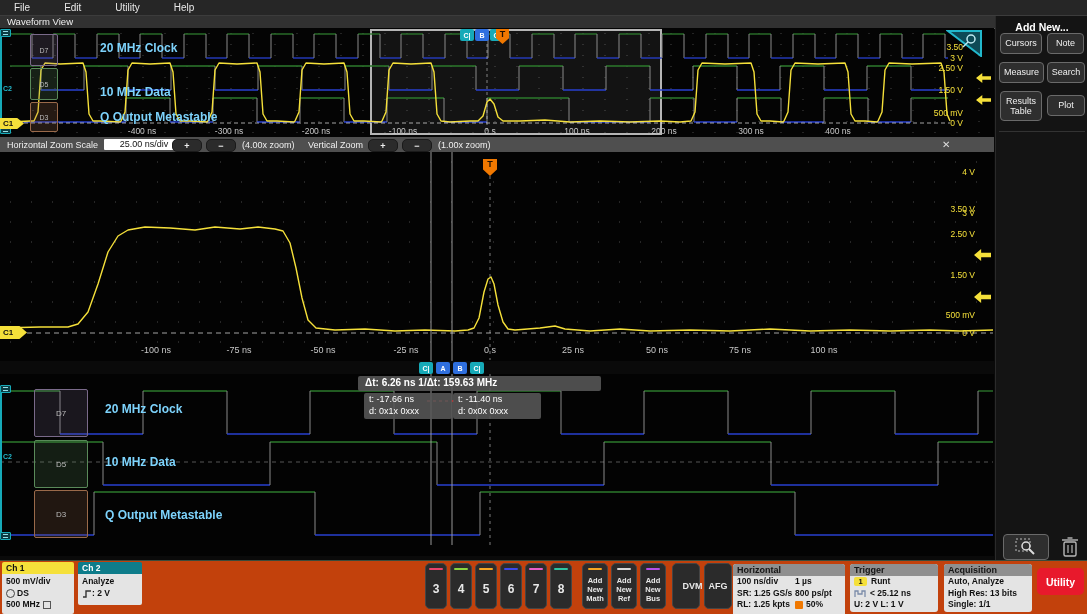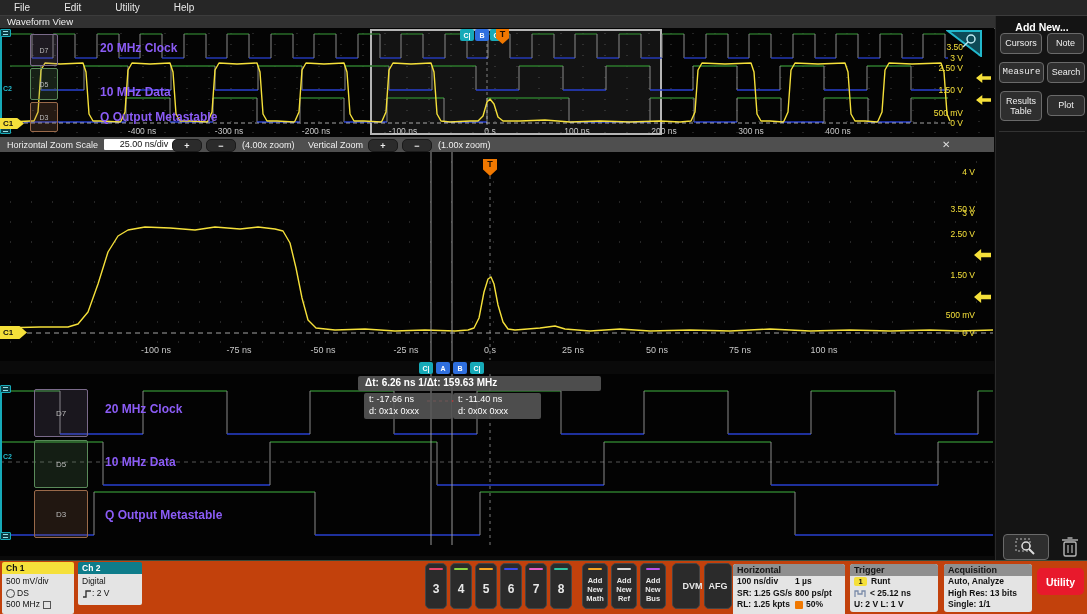--- a/index.html
+++ b/index.html
@@ -18,21 +18,21 @@
   #overview{left:0;top:28px;width:994px;height:109px;background:#040404;
             background-image:radial-gradient(#242424 0.8px,transparent 1px);background-size:22px 11px;}
   #mainview{left:0;top:152px;width:994px;height:209px;background:#030303;
             background-image:radial-gradient(#262626 0.9px,transparent 1.1px);background-size:21px 20px;}
   #digview{left:0;top:374px;width:994px;height:182px;background:#030303;
             background-image:radial-gradient(#202020 0.8px,transparent 1px);background-size:42px 24px;}
   #zoombar{left:0;top:137px;width:994px;height:15px;background:#4f4f4f;font-size:9px;color:#f0f0f0;}
   #wave-svg{left:0;top:16px;pointer-events:none;}
   .tlabel{position:absolute;font-size:8.5px;color:#c8c8c8;transform:translateX(-50%);}
   .vlabel{position:absolute;font-size:8.5px;color:#f5e03a;text-align:right;width:46px;}
-  .chlabel{position:absolute;font-size:12px;font-weight:bold;color:#8b5cf6;white-space:nowrap;}
+  .chlabel{position:absolute;font-size:12px;font-weight:bold;color:#7dd3fc;white-space:nowrap;}
   .dbadge{position:absolute;border:1px solid;border-radius:2px;font-size:7px;color:#bbb;
           display:flex;align-items:center;justify-content:center;}
   .c1tag{position:absolute;background:#f5e03a;color:#111;font-weight:bold;font-size:8px;
          display:flex;align-items:center;padding-left:3px;
          clip-path:polygon(0 0,72% 0,100% 50%,72% 100%,0 100%);}
   .c2tag{position:absolute;color:#22b8cc;font-size:7px;font-weight:bold;}
   .curbadge{position:absolute;width:14px;height:12px;border-radius:2px;color:#fff;font-size:7px;
             font-weight:bold;display:flex;align-items:center;justify-content:center;}
   .teal{background:#16aab8;}
   .blue{background:#2f6fde;}
@@ -51,21 +51,21 @@
   .rp-title{position:absolute;width:92px;text-align:center;font-size:10.5px;font-weight:bold;color:#fff;}
   .btn{position:absolute;background:#2e2e2e;border:1px solid #6a6a6a;border-radius:4px;color:#f0f0f0;
        font-size:9px;display:flex;align-items:center;justify-content:center;text-align:center;
        cursor:pointer;box-sizing:border-box;white-space:pre-line;line-height:1.15;}
   .zbtn{position:absolute;background:#2b2b2b;border:1px solid #1a1a1a;border-radius:5px;color:#eee;
         font-size:9px;font-weight:bold;display:flex;align-items:center;justify-content:center;}
   
   #bottombar{left:0;top:560px;width:1087px;height:54px;background:#c2410c;border-top:1px solid #3a4a3a;}
   .chbadge{position:absolute;border-radius:2px;overflow:hidden;font-size:8.5px;}
   .chbadge .hd{height:12px;font-weight:bold;padding-left:4px;line-height:12px;}
-  .chbadge .bd{background:#e4e4e4;color:#111;padding:2px 4px 3px 4px;line-height:11.5px;}
+  .chbadge .bd{background:#e4e4e4;color:#111;padding:2px 4px 3px 4px;line-height:11.5px;font-weight:bold;}
   .numbtn{position:absolute;width:22px;height:46px;background:#2b2b2b;border:1px solid #454545;
           border-radius:5px;color:#e8e8e8;font-size:12px;font-weight:bold;
           display:flex;flex-direction:column;align-items:center;box-sizing:border-box;}
   .stripe{width:14px;height:2px;border-radius:1px;margin-top:4px;}
   .numbtn .n{flex:1;display:flex;align-items:center;}
   .addbtn{position:absolute;width:26px;height:46px;background:#2b2b2b;border:1px solid #454545;
           border-radius:5px;color:#e8e8e8;font-size:7.5px;font-weight:bold;
           display:flex;flex-direction:column;align-items:center;box-sizing:border-box;}
   .addbtn .n{flex:1;display:flex;align-items:center;text-align:center;white-space:pre-line;line-height:1.2;}
   .panel{position:absolute;background:#e4e4e4;border-radius:3px;overflow:hidden;font-size:8.5px;color:#111;}
@@ -436,21 +436,21 @@
   <div class="dbadge" style="left:34px;top:490px;width:52px;height:46px;border-color:#9a6a4a;background:rgba(154,106,74,0.2);font-size:8px;">D3</div>
 
   <span class="chlabel" style="left:105px;top:402px;">20 MHz Clock</span>
   <span class="chlabel" style="left:105px;top:455px;">10 MHz Data</span>
   <span class="chlabel" style="left:105px;top:508px;">Q Output Metastable</span>
 
   <div class="abs" id="rightpanel">
     <div class="rp-title" style="top:5px;">Add New...</div>
     <div class="btn" style="left:4px;top:17px;width:42px;height:21px;">Cursors</div>
     <div class="btn" style="left:51px;top:17px;width:37px;height:21px;">Note</div>
-    <div class="btn" style="left:3px;top:46px;width:45px;height:21px;font-family:Liberation Mono, monospace;">Measure</div>
+    <div class="btn" style="left:3px;top:46px;width:45px;height:21px;">Measure</div>
     <div class="btn" style="left:51px;top:46px;width:38px;height:21px;">Search</div>
     <div class="btn" style="left:4px;top:75px;width:42px;height:30px;">Results
 Table</div>
     <div class="btn" style="left:51px;top:79px;width:38px;height:21px;">Plot</div>
     <div class="abs" style="left:3px;top:115px;width:86px;border-top:1px solid #333;"></div>
 
     <div class="btn" style="left:7px;top:518px;width:46px;height:26px;">
       <svg width="22" height="18">
         <rect x="1" y="1" width="14" height="12" fill="none" stroke="#bbb" stroke-width="1" stroke-dasharray="2,2"></rect>
         <circle cx="11" cy="8" r="4" fill="none" stroke="#ddd" stroke-width="1.5"></circle>
@@ -473,21 +473,21 @@
       <div class="bd">
         <div>500 mV/div</div>
         <div><span class="ico" style="width:7px;height:7px;border:1.2px solid #444;border-radius:50%;margin-right:2px;"></span><span>DS</span></div>
         <div><span>500 MHz</span><span class="ico" style="width:6px;height:6px;border:1.2px solid #555;margin-left:3px;"></span></div>
       </div>
     </div>
 
     <div class="chbadge" style="left:78px;top:1px;width:64px;">
       <div class="hd" style="color: rgb(255, 255, 255); background: rgb(14, 124, 138);" id="ch2-hd">Ch 2</div>
       <div class="bd" style="height:26px;">
-        <div>Digital</div>
+        <div>Analyze</div>
         <div>
           <svg class="ico" width="10" height="9">
               <polyline points="1,8 4,8 4,2 9,2" fill="none" stroke="#333" stroke-width="1.4"></polyline>
             </svg><span>: 2 V</span>
         </div>
       </div>
     </div>
 
     <div class="numbtn" style="left:425px;top:2px;">
         <div class="stripe" style="background: rgb(232, 67, 106);"></div>

